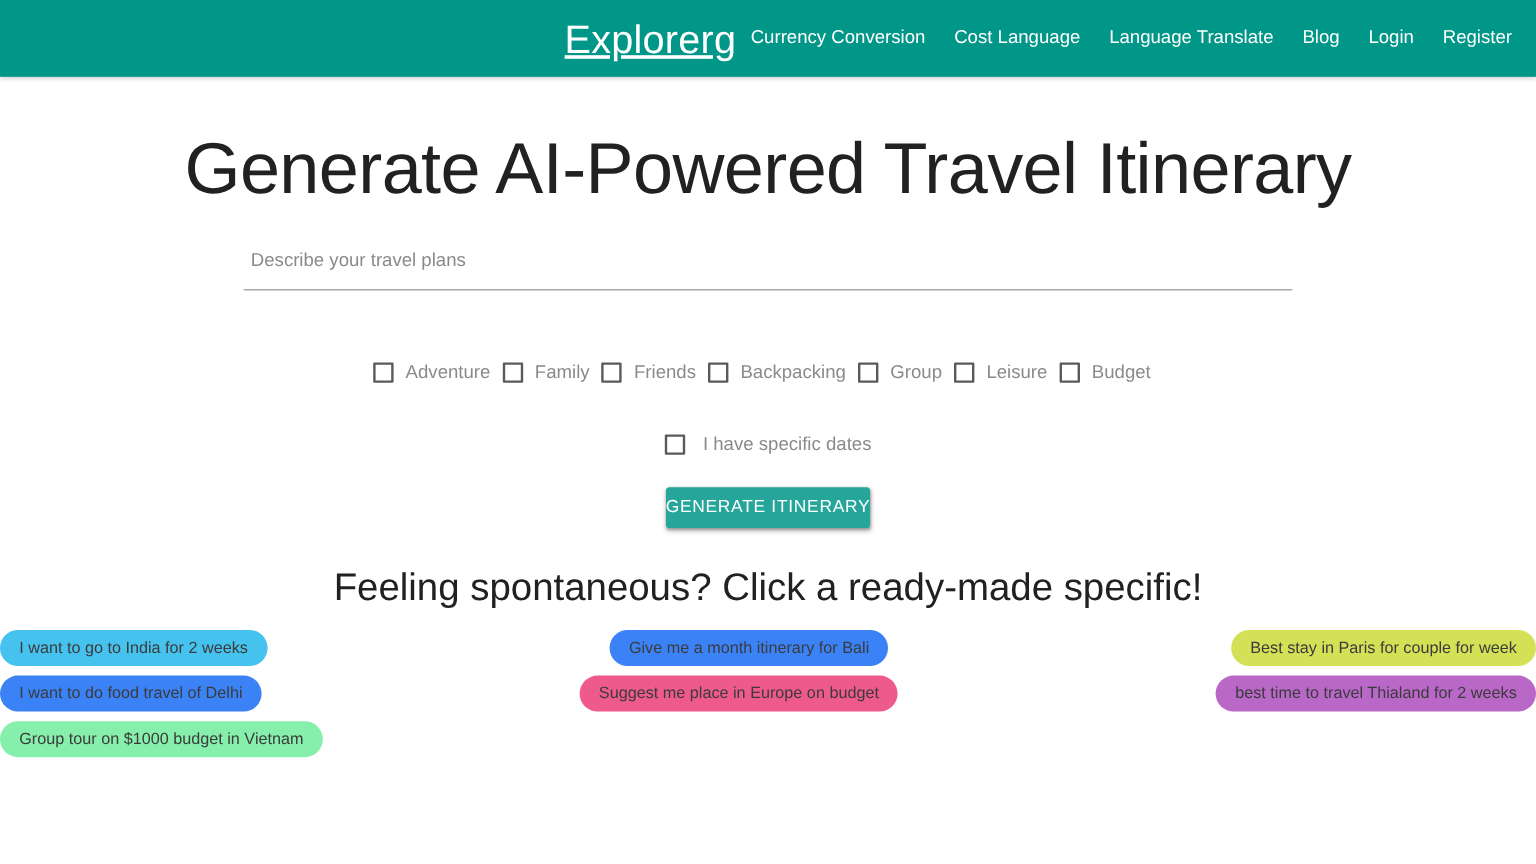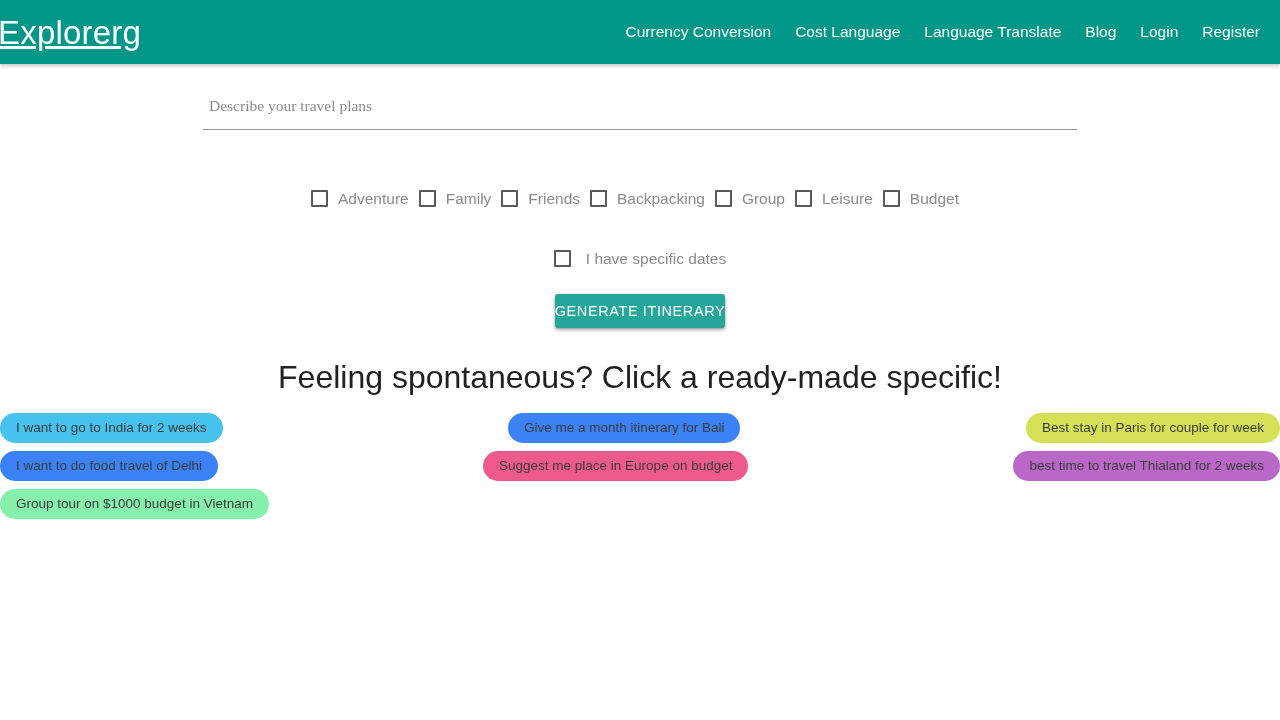--- a/index.html
+++ b/index.html
@@ -13,21 +13,21 @@
     font-family: "Liberation Sans", sans-serif;
   }
 
   
   .navbar {
     position: relative;
     height: 64px;
     background: #009688;
     display: flex;
     align-items: center;
-    justify-content: space-between;
+    justify-content: flex-end;
     box-shadow: 0 2px 4px rgba(0,0,0,0.22);
     z-index: 5;
   }
   .brand {
     color: #ffffff;
     font-size: 33px;
     font-weight: 400;
     line-height: 1;
     letter-spacing: 0.2px;
     margin-left: -2px;
@@ -72,21 +72,21 @@
   }
 
   .text-field {
     position: relative;
     width: 874px;
     height: 44px;
     border: none;
     border-bottom: 1px solid #949494;
     background: transparent;
     outline: none;
-    font-family: Liberation Serif, serif;
+    font-family: Liberation Sans, sans-serif;
     font-size: 15.5px;
     color: #212121;
     padding: 0 4px 4px 6px;
   }
   .text-field::placeholder {
     color: #8a8a8a;
     opacity: 1;
   }
 
   
@@ -193,20 +193,21 @@
     <a class="nav-link" href="#">Cost Language</a>
     <a class="nav-link" href="#">Language Translate</a>
     <a class="nav-link" href="#">Blog</a>
     <a class="nav-link" href="#">Login</a>
     <a class="nav-link" href="#">Register</a>
   </nav>
 </div>
 
 <div class="main">
 
+  <h1 class="page-title">Generate AI-Powered Travel Itinerary</h1>
 
   <div class="form-area">
 
     <input class="text-field" type="text" placeholder="Describe your travel plans" style="">
 
     <div class="chk-row">
       <label class="chk-item">
         <span class="chk-box"></span>
         <span class="chk-label">Adventure</span>
       </label>

